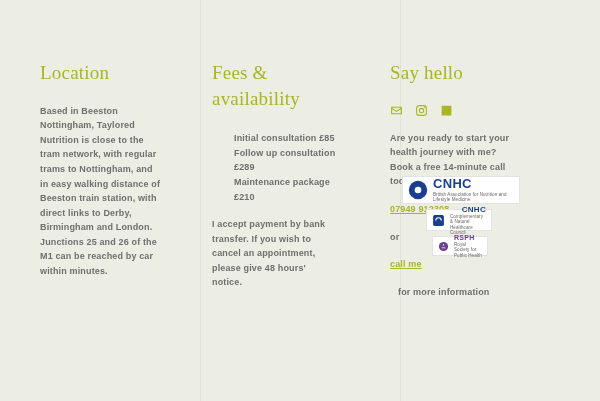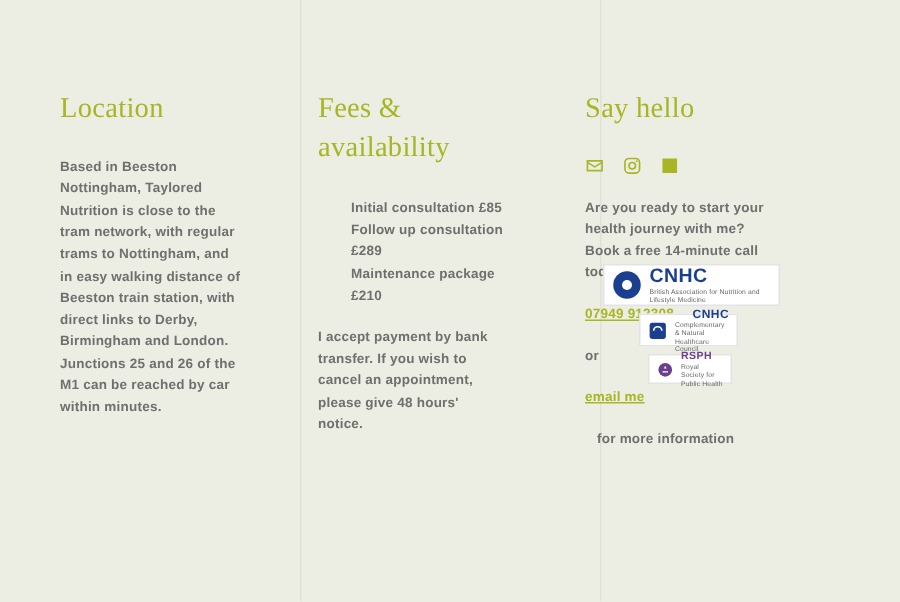--- a/index.html
+++ b/index.html
@@ -179,21 +179,21 @@
       <span class="sicon">
         <svg width="13" height="13" viewBox="0 0 24 24" fill="currentColor">
             <path d="M3 3h18v18H3V3zm3.5 6.5h2.6V18H6.5V9.5zM7.8 5.9a1.5 1.5 0 110 3 1.5 1.5 0 010-3zM11.5 9.5h2.5v1.2c.4-.7 1.3-1.4 2.6-1.4 2.2 0 3 1.4 3 3.7V18h-2.6v-4.3c0-1.1-.4-1.8-1.4-1.8-.8 0-1.3.5-1.5 1.1-.1.2-.1.5-.1.8V18h-2.6V9.5z"></path>
           </svg>
       </span>
     </div>
 
     <p class="body">Are you ready to start your health journey with me? Book a free 14-minute call today:</p>
     <p class="body phone-line"><a class="link" href="#">07949 912308</a></p>
     <p class="body or-line">or</p>
-    <p class="body email-line"><a class="link" href="#">email me</a></p>
+    <p class="body email-line"><a class="link" href="#">call me</a></p>
     <p class="body more-line">for more information</p>
 
     <div class="badges">
       <div class="badge b1">
         <span class="badge-mark">
           <svg width="20" height="20" viewBox="0 0 24 24">
               <circle cx="12" cy="12" r="11" fill="#1b3f8f"></circle>
               <path d="M12 3a9 9 0 000 18 9 9 0 010-18z" fill="#3fa9c8"></path>
               <circle cx="12" cy="12" r="4" fill="#fff"></circle>
             </svg>

